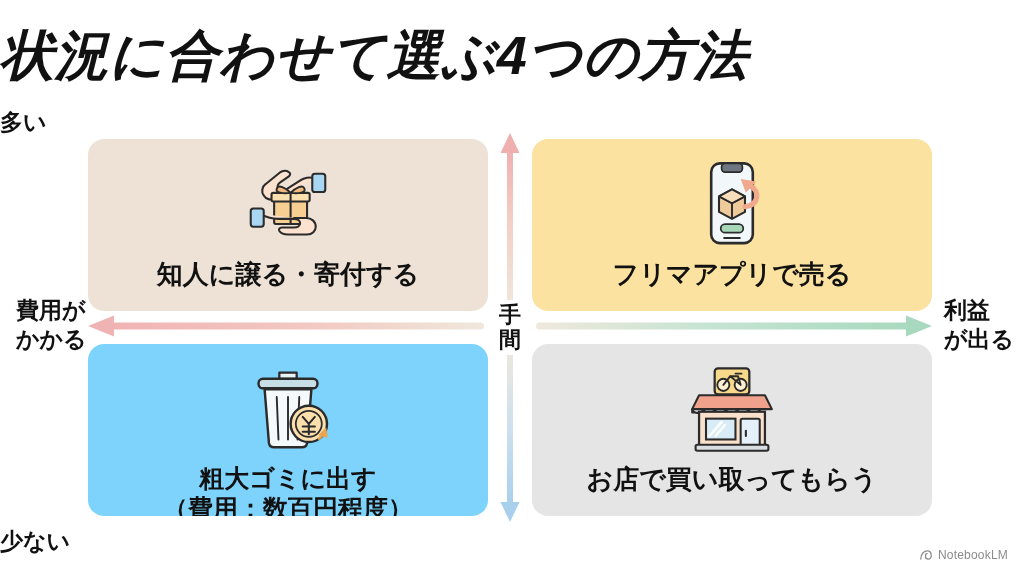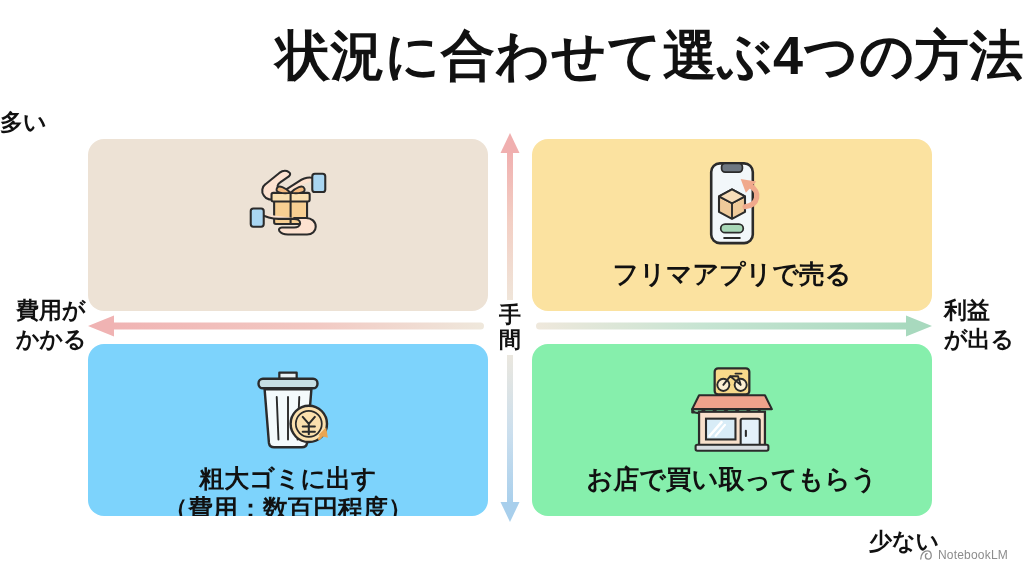--- a/index.html
+++ b/index.html
@@ -22,27 +22,28 @@
     height: 572px;
     background: #ffffff;
   }
 
   
   #title {
     position: absolute;
     left: 0;
     top: 24px;
     width: 1024px;
-    text-align: right;
+    text-align: left;
     font-size: 54px;
     font-weight: 700;
     color: #111111;
     letter-spacing: 0.5px;
     line-height: 1.15;
     white-space: nowrap;
+    font-style: italic;
   }
 
   
   .card {
     position: absolute;
     border-radius: 16px;
     box-sizing: border-box;
     display: flex;
     flex-direction: column;
     align-items: center;
@@ -116,21 +117,21 @@
   
   .axis-label {
     position: absolute;
     font-size: 23px;
     font-weight: 700;
     color: #111111;
     line-height: 1.28;
     white-space: nowrap;
   }
   #label-top    { left: 0; top: 108px; width: 1024px; text-align: left; }
-  #label-bottom { left: 0; top: 527px; width: 907px; text-align: right; margin-left: 32px; }
+  #label-bottom { left: 0; top: 527px; width: 907px; text-align: left; }
   #label-left   { left: 16px;  top: 296px; text-align: left; }
   #label-right  { left: 944px; top: 296px; text-align: left; }
 
   #label-center {
     position: absolute;
     left: 489px;
     top: 300px;
     width: 42px;
     text-align: center;
     font-size: 22px;
@@ -245,20 +246,21 @@
 
       <rect x="44" y="52" width="38" height="30" rx="2" fill="#F7CF92" stroke="#2b2b2b" stroke-width="2.4"></rect>
       <rect x="41" y="46" width="44" height="10" rx="2" fill="#FADFAF" stroke="#2b2b2b" stroke-width="2.4"></rect>
       <line x1="63" y1="46" x2="63" y2="82" stroke="#2b2b2b" stroke-width="2.4"></line>
       <path d="M63 46 c-6 -6 -14 -10 -16 -5 c-2 5 7 6 16 5 z" fill="#F2B97E" stroke="#2b2b2b" stroke-width="2.2" stroke-linejoin="round"></path>
       <path d="M63 46 c6 -6 14 -10 16 -5 c2 5 -7 6 -16 5 z" fill="#F2B97E" stroke="#2b2b2b" stroke-width="2.2" stroke-linejoin="round"></path>
 
       <path d="M28 70 c6 4 14 6 21 6 l18 0 c4 0 7 2 7 5 c0 3 -3 5 -7 5 l-14 0 c-3 0 -4 2 -3 4 c2 3 6 4 10 4 l22 0 c6 0 10 -4 10 -9 c0 -6 -5 -10 -11 -10 l-14 0" fill="#FDE2D0" stroke="#2b2b2b" stroke-width="2.4" stroke-linejoin="round" stroke-linecap="round"></path>
       <rect x="17" y="64" width="15" height="21" rx="3" fill="#A9D6F2" stroke="#2b2b2b" stroke-width="2.4"></rect>
     </svg>
+    <div class="card-label">知人に譲る・寄付する</div>
   </div>
 
   <div class="card" id="card-tr" style="background: rgb(251, 226, 160);">
     <svg class="card-icon" viewBox="0 0 120 120" aria-hidden="true">
 
       <rect x="36" y="12" width="48" height="92" rx="10" fill="#F2F7FA" stroke="#2b2b2b" stroke-width="3"></rect>
       <path d="M52 12 h16 a4 4 0 0 1 4 4 v2 a4 4 0 0 1 -4 4 h-16 a4 4 0 0 1 -4 -4 v-2 a4 4 0 0 1 4 -4 z" fill="#6E7781" stroke="#2b2b2b" stroke-width="2"></path>
 
       <path d="M45 50 l15 -8 l15 8 l0 18 l-15 8 l-15 -8 z" fill="#EFCA9A" stroke="#2b2b2b" stroke-width="2.4" stroke-linejoin="round"></path>
       <path d="M45 50 l15 8 l15 -8" fill="none" stroke="#2b2b2b" stroke-width="2.2" stroke-linejoin="round"></path>
@@ -289,21 +291,21 @@
       <circle cx="84" cy="76" r="21" fill="#FBE0AE" stroke="#2b2b2b" stroke-width="2.8"></circle>
       <circle cx="84" cy="76" r="15" fill="none" stroke="#2b2b2b" stroke-width="2"></circle>
       <path d="M77 68 l7 8 l7 -8 M77 79 h14 M77 85 h14 M84 76 v12" fill="none" stroke="#2b2b2b" stroke-width="2.4" stroke-linecap="round" stroke-linejoin="round"></path>
       <path d="M100 88 a20 20 0 0 1 -4 5" fill="none" stroke="#E8A552" stroke-width="3" stroke-linecap="round"></path>
       <polygon points="104,80 106,92 95,89" fill="#E8A552"></polygon>
     </svg>
     <div class="card-label two-line">粗大ゴミに出す</div>
     <div class="card-sub">（費用：数百円程度）</div>
   </div>
 
-  <div class="card" id="card-br" style="background: #86efac;">
+  <div class="card" id="card-br" style="background: #e5e5e5;">
     <svg class="card-icon" viewBox="0 0 120 120" aria-hidden="true">
 
       <rect x="40" y="12" width="40" height="30" rx="4" fill="#F8D98A" stroke="#2b2b2b" stroke-width="2.6"></rect>
       <circle cx="50" cy="31" r="7" fill="#FCEFD2" stroke="#2b2b2b" stroke-width="2.2"></circle>
       <circle cx="70" cy="31" r="7" fill="#FCEFD2" stroke="#2b2b2b" stroke-width="2.2"></circle>
       <path d="M50 31 l8 -10 h9 l3 10 M58 21 l12 10" fill="none" stroke="#2b2b2b" stroke-width="2.2" stroke-linecap="round" stroke-linejoin="round"></path>
       <path d="M64 18 h7" stroke="#2b2b2b" stroke-width="2.2" stroke-linecap="round"></path>
 
       <path d="M22 43 h76 l8 16 h-92 z" fill="#F0A28C" stroke="#2b2b2b" stroke-width="2.4" stroke-linejoin="round"></path>
       <path d="M14 59 a7 7 0 0 0 13 0 a7 7 0 0 0 13 0 a7 7 0 0 0 13 0 a7 7 0 0 0 13 0 a7 7 0 0 0 13 0 a7 7 0 0 0 13 0 l0 4 h-78 z" fill="#A8D8B8" stroke="#2b2b2b" stroke-width="2.2" stroke-linejoin="round"></path>

